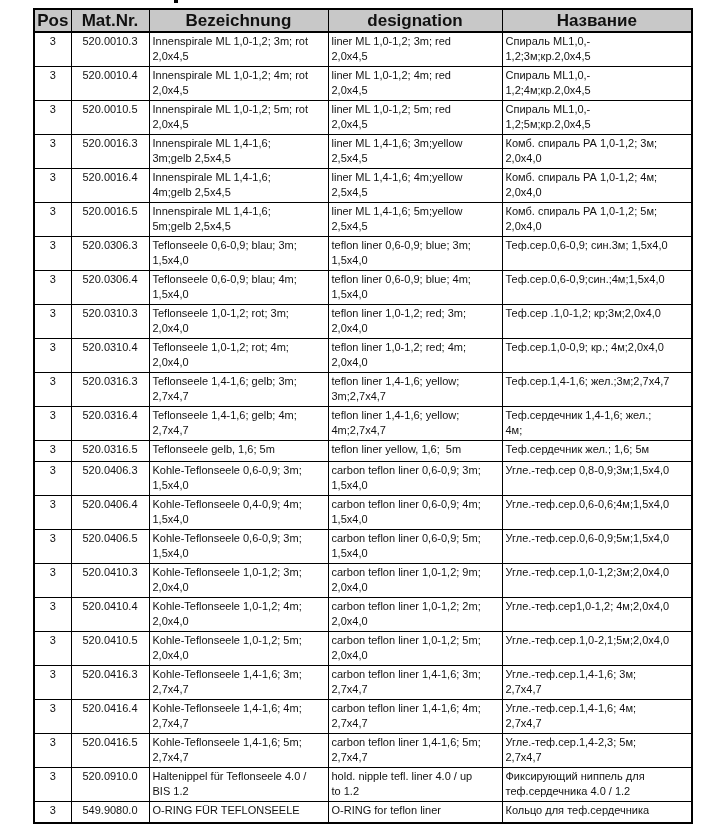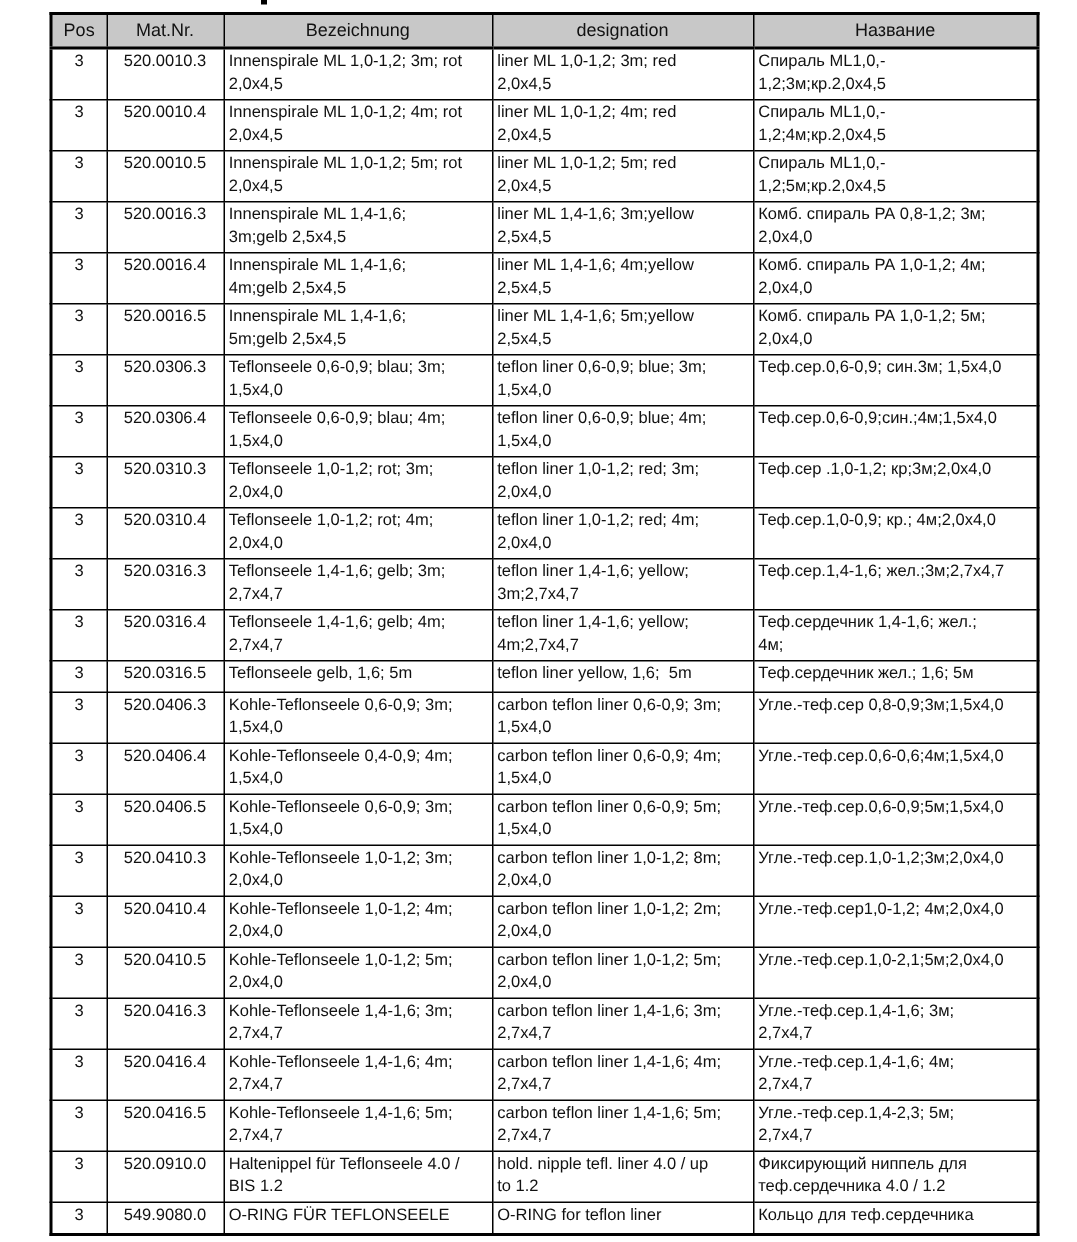--- a/index.html
+++ b/index.html
@@ -14,21 +14,21 @@
   table.parts {
     position:absolute; left:33px; top:8px; width:658px;
     border-collapse:collapse; table-layout:fixed;
     border:2px solid #000;
     font-size:11px;
   }
   table.parts th {
     background:var(--header-bg,#c8c8c8);
     border:1px solid #000;
     border-bottom:2px solid #000;
-    font-weight:normal; font-size:12px;
+    font-weight:bold; font-size:17px;
     padding:3px 2px; line-height:15px;
     text-align:center;
   }
   table.parts td {
     border:1px solid #000;
     vertical-align:top;
     padding:1px 3px 2px 3px;
     line-height:15px;
     height:17px;
     white-space:pre-line;
@@ -90,21 +90,21 @@
           <td>Спираль ML1,0,-
 1,2;5м;кр.2,0x4,5</td>
         </tr>
         <tr>
           <td class="c">3</td>
           <td class="c">520.0016.3</td>
           <td>Innenspirale ML 1,4-1,6;
 3m;gelb 2,5x4,5</td>
           <td>liner ML 1,4-1,6; 3m;yellow
 2,5x4,5</td>
-          <td>Комб. спираль РА 0,8-1,2; 3м;
+          <td>Комб. спираль РА 1,0-1,2; 3м;
 2,0x4,0</td>
         </tr>
         <tr>
           <td class="c">3</td>
           <td class="c">520.0016.4</td>
           <td>Innenspirale ML 1,4-1,6;
 4m;gelb 2,5x4,5</td>
           <td>liner ML 1,4-1,6; 4m;yellow
 2,5x4,5</td>
           <td>Комб. спираль РА 1,0-1,2; 4м;
@@ -207,21 +207,21 @@
 1,5x4,0</td>
           <td>carbon teflon liner 0,6-0,9; 5m;
 1,5x4,0</td>
           <td>Угле.-теф.сер.0,6-0,9;5м;1,5x4,0</td>
         </tr>
         <tr>
           <td class="c">3</td>
           <td class="c">520.0410.3</td>
           <td>Kohle-Teflonseele 1,0-1,2; 3m;
 2,0x4,0</td>
-          <td>carbon teflon liner 1,0-1,2; 8m;
+          <td>carbon teflon liner 1,0-1,2; 9m;
 2,0x4,0</td>
           <td>Угле.-теф.сер.1,0-1,2;3м;2,0x4,0</td>
         </tr>
         <tr>
           <td class="c">3</td>
           <td class="c">520.0410.4</td>
           <td>Kohle-Teflonseele 1,0-1,2; 4m;
 2,0x4,0</td>
           <td>carbon teflon liner 1,0-1,2; 2m;
 2,0x4,0</td>

